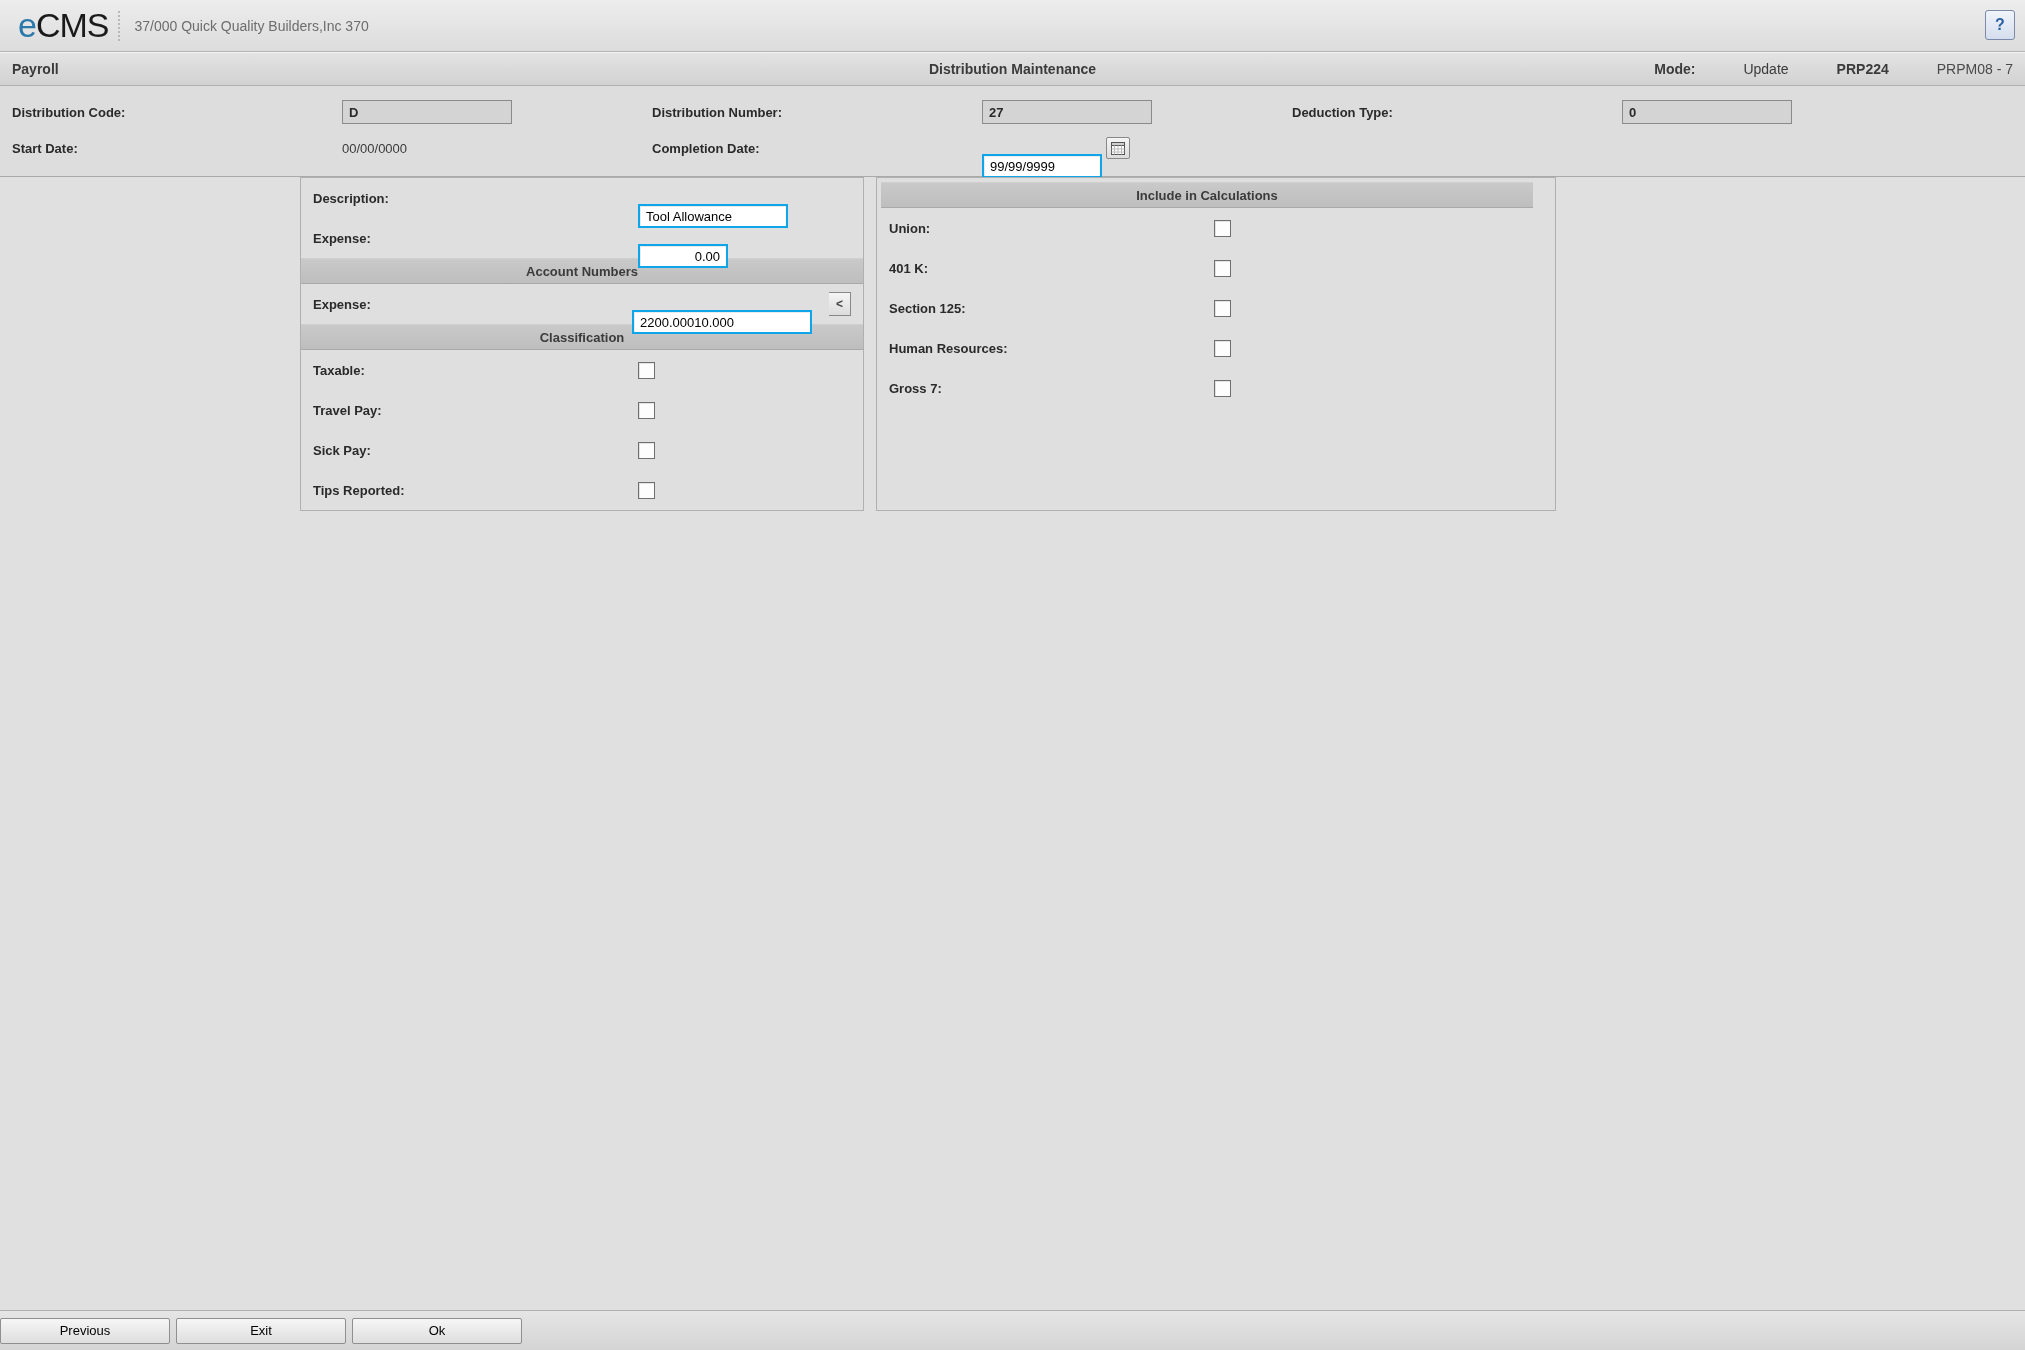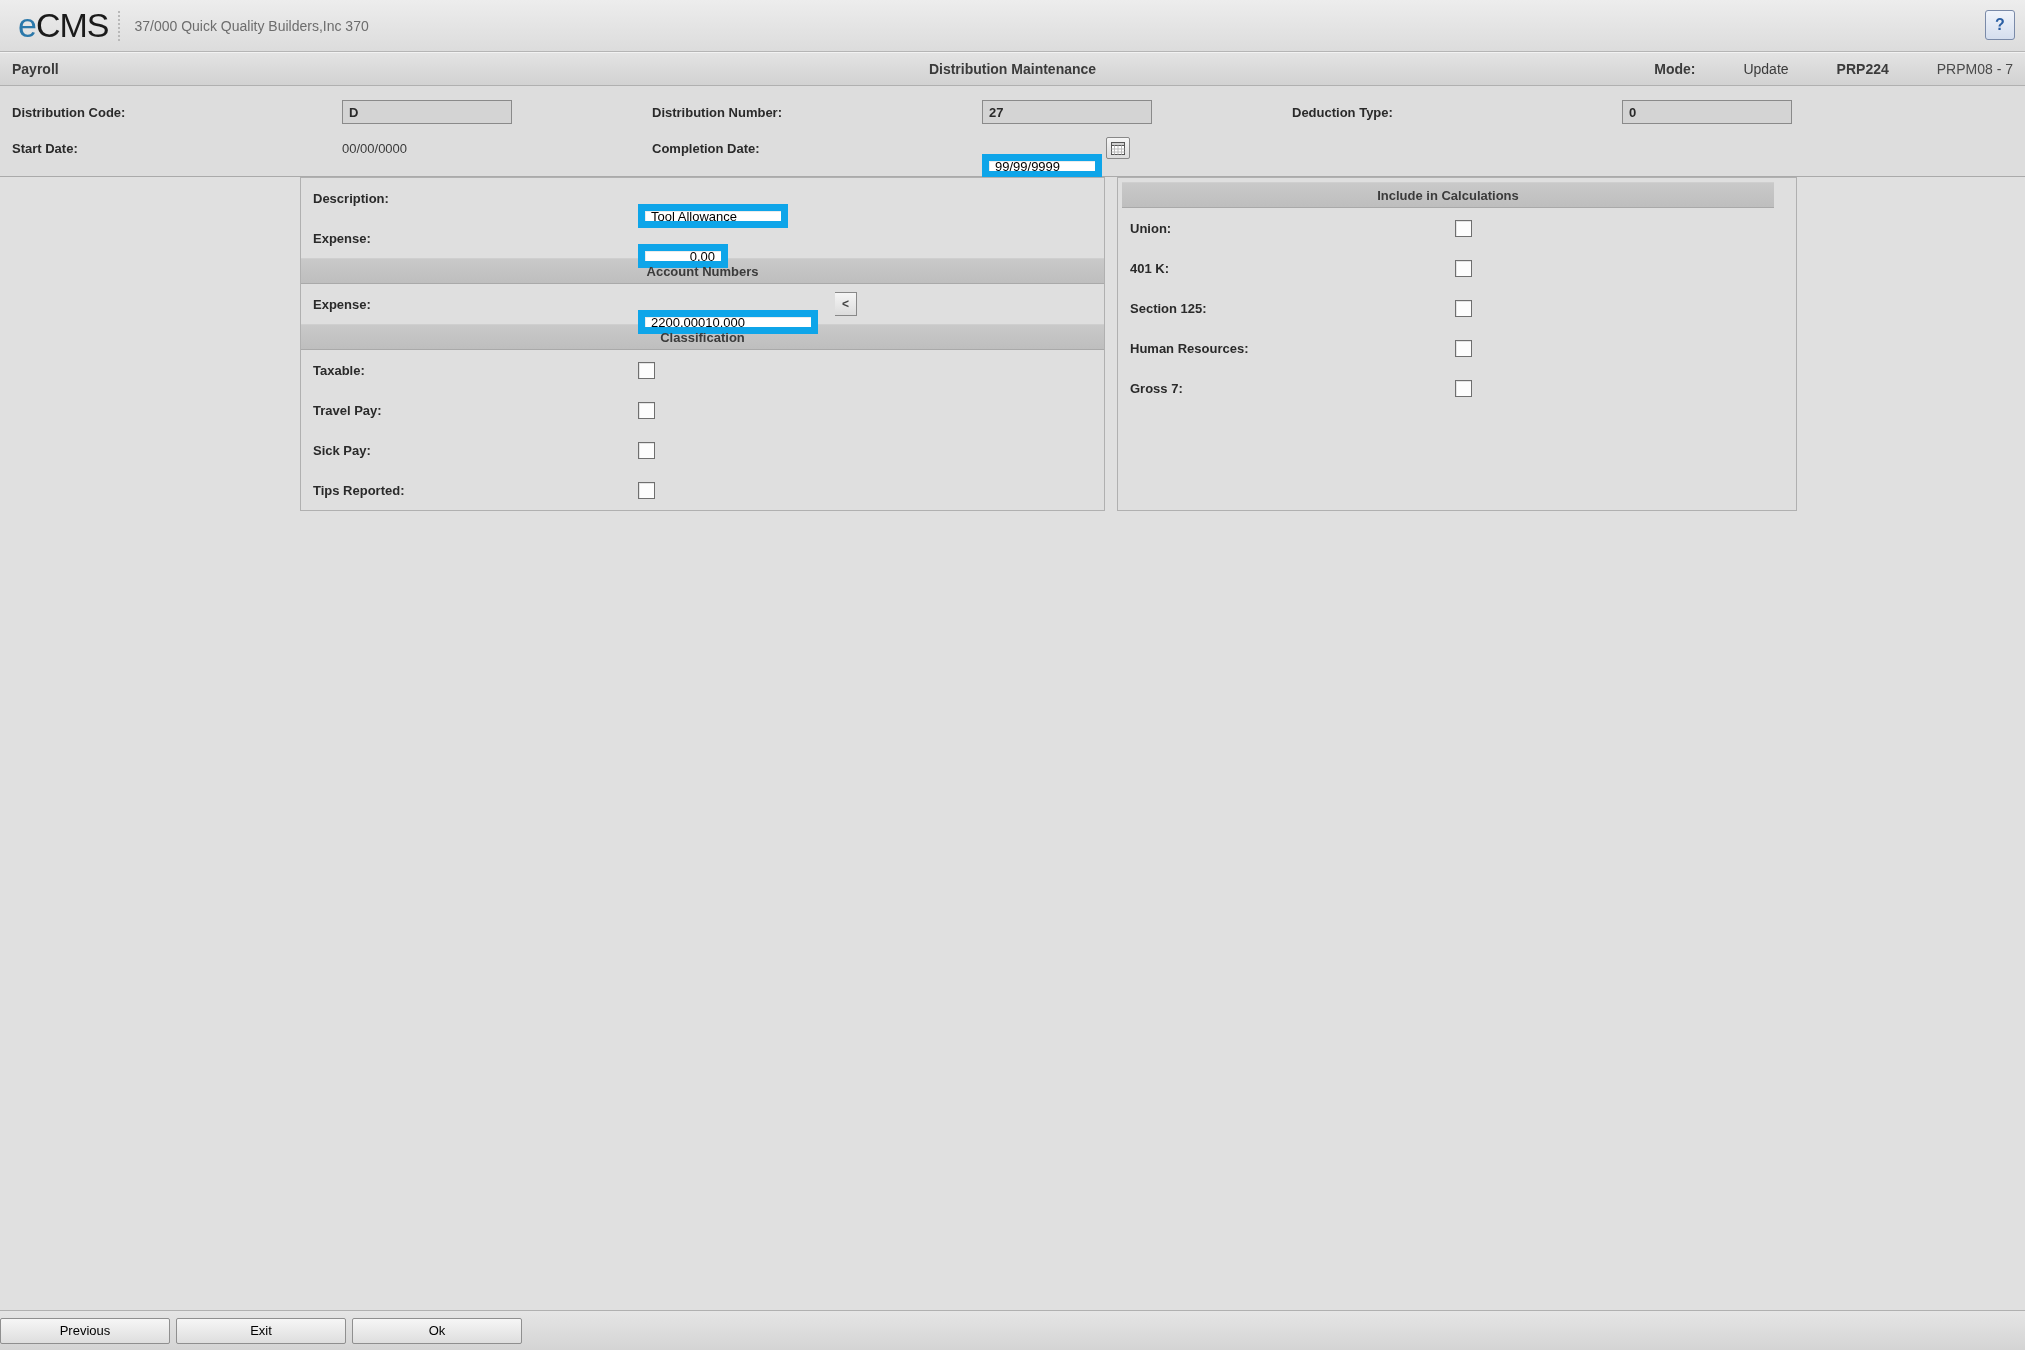--- a/index.html
+++ b/index.html
@@ -106,21 +106,21 @@
     font-weight: bold;
   }
   .header-row .hcell {
     width: 310px;
     display: flex;
     align-items: center;
   }
 
   .text-input {
     background: #fff;
-    border: 7px solid #0ea5e9;
+    border: 2px solid #0ea5e9;
     box-shadow: inset 1px 1px 0 rgba(0,0,0,0.08);
     height: 24px;
     padding: 2px 6px;
     font-family: inherit;
     font-size: 13px;
     margin-top: 36px;
   }
   .ro-input {
     background: #d4d4d4;
     border: 1px solid #8a8a8a;
@@ -150,21 +150,21 @@
     padding: 0 0 0 0;
   }
   .panels {
     display: flex;
     gap: 12px;
     margin-left: 300px;
   }
   .panel {
     background: #dfdfdf;
     border: 1px solid #b0b0b0;
-    width: 805px;
+    width: 564px;
   }
   .panel-right { width: 680px; }
 
   .panel .row {
     display: flex;
     align-items: center;
     height: 40px;
     padding: 0 12px;
   }
   .panel .row .plabel {

